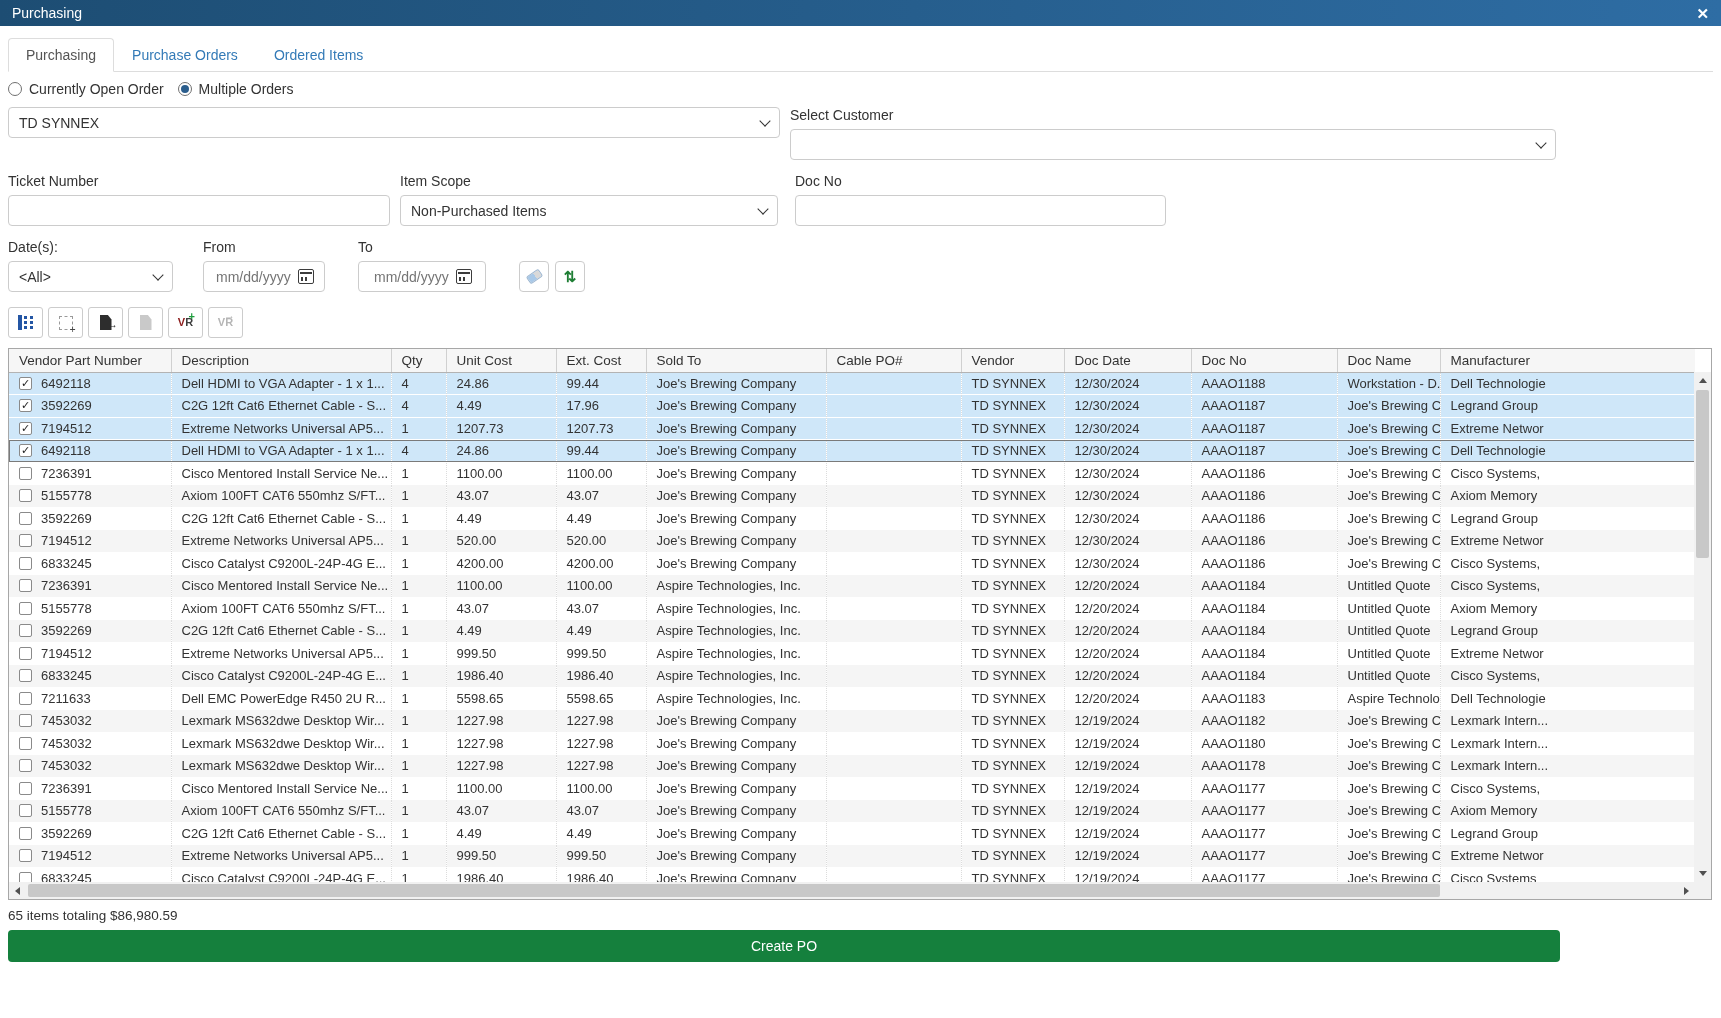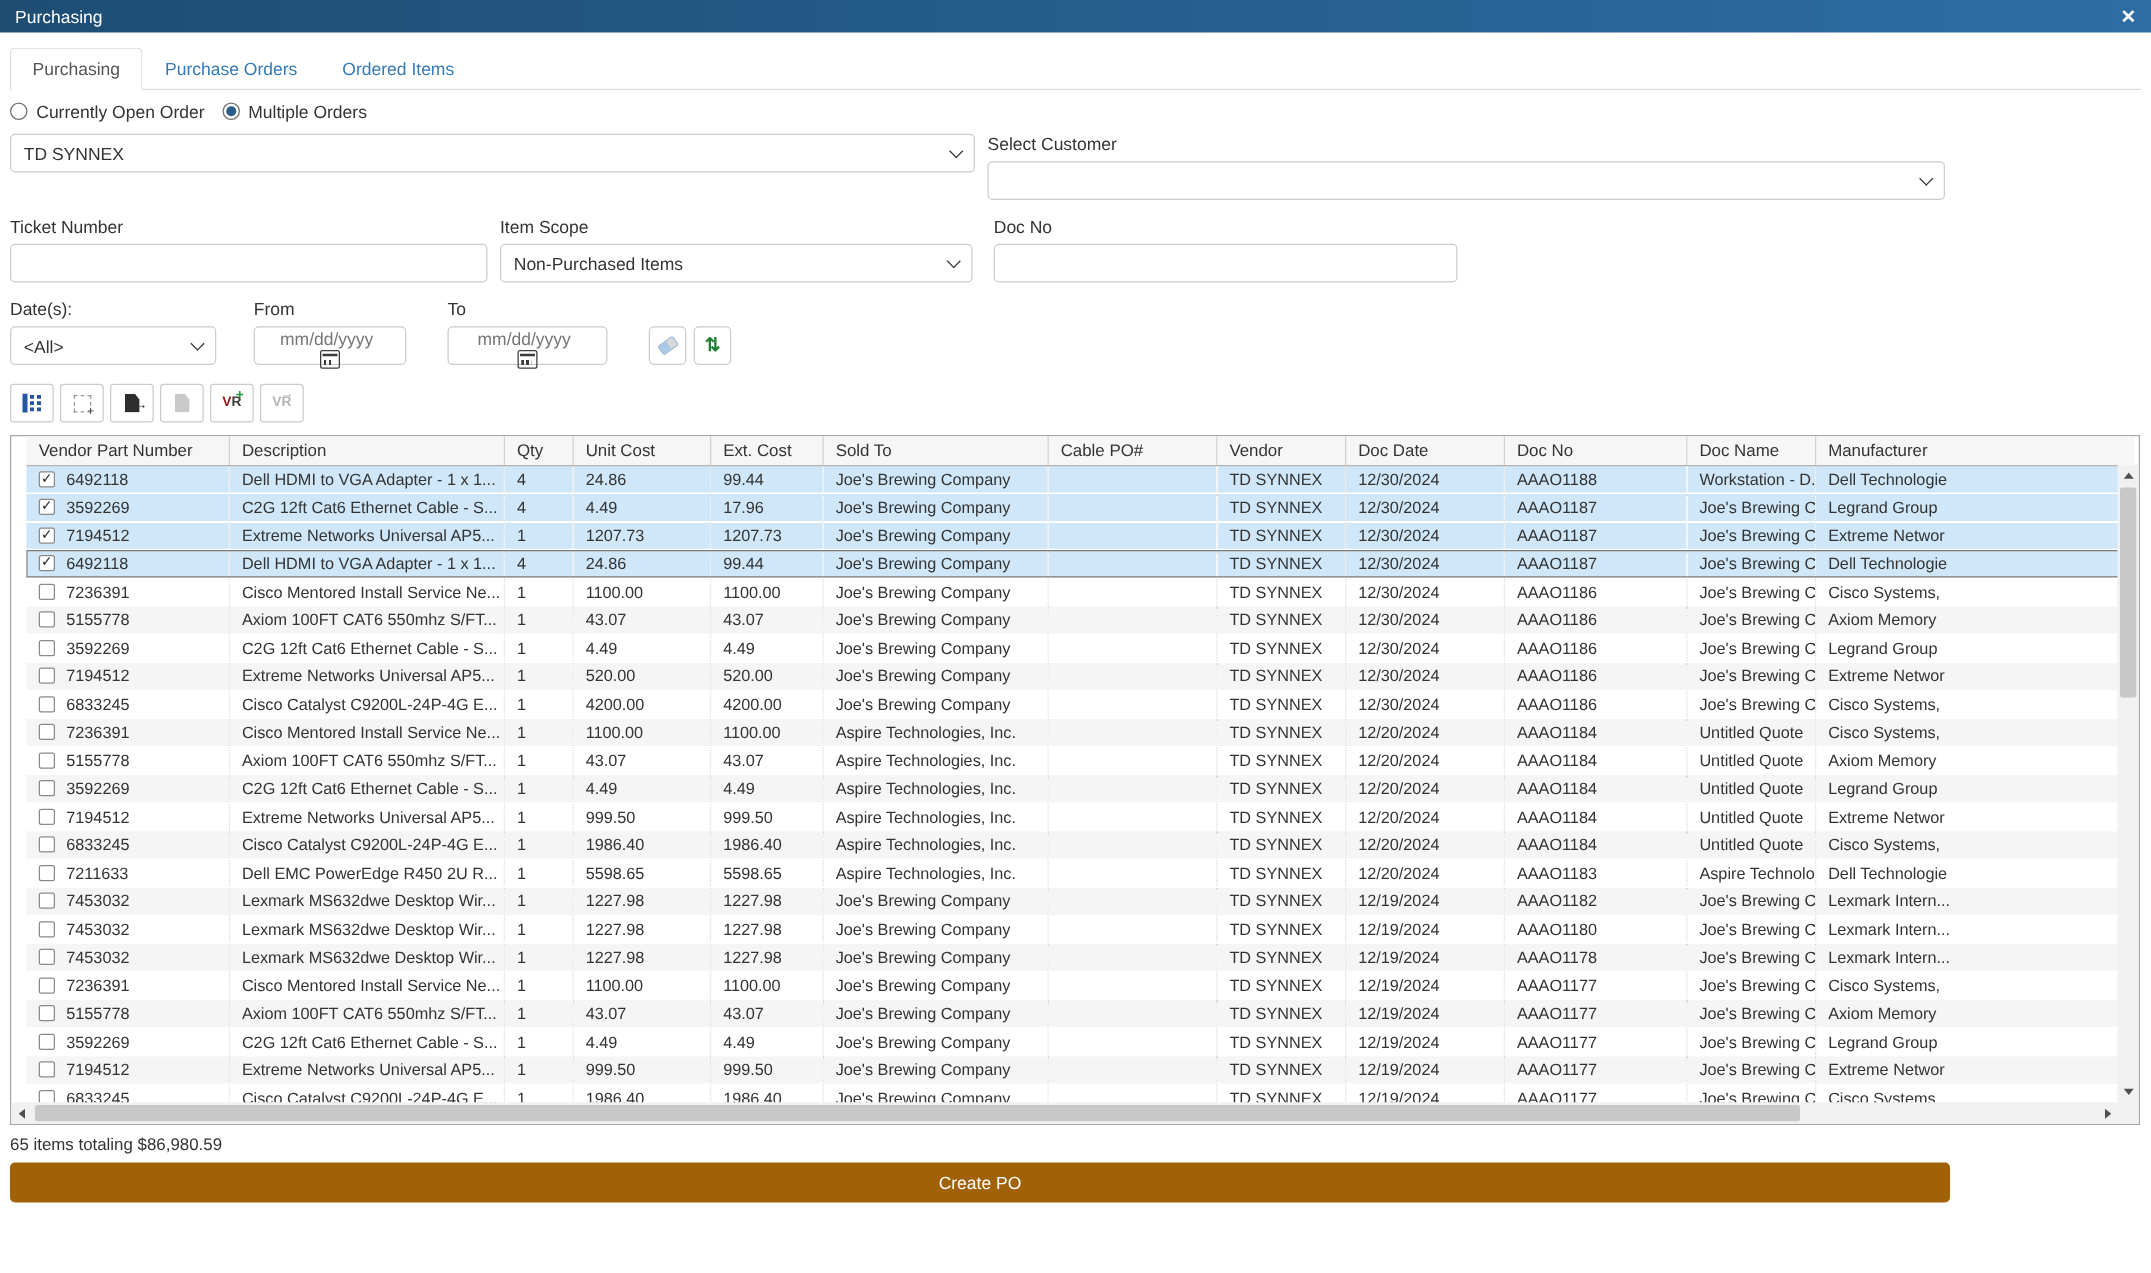--- a/index.html
+++ b/index.html
@@ -25,21 +25,21 @@
 
   
   .filters { margin:10px 8px 0 8px; position:relative; font-size:14px; }
   .flabel { margin-bottom:6px; }
   .frow { display:flex; margin-bottom:13px; }
   .ctl { height:31px; border:1px solid #ccc; border-radius:4px; background:#fff; display:flex; align-items:center;
     padding:0 10px; font-size:14px; color:#333; }
   .ctl input { border:none; outline:none; width:100%; font-size:14px; font-family:inherit; color:#333; background:transparent; }
   .selectbox { justify-content:space-between; cursor:pointer; }
   .chev { width:8px; height:8px; border-right:1.6px solid #333; border-bottom:1.6px solid #333; transform:rotate(45deg); margin-top:-4px; flex:none; }
-  .datebox { justify-content:flex-start;flex-direction:column; }
+  .datebox { justify-content:center; }
   .datebox input { color:#6e6e6e; width:84px; }
   .cal-icon { width:16px; height:15px; border:1.5px solid #3c3c3c; border-radius:2px; position:relative; flex:none; cursor:pointer; }
   .cal-icon::before { content:""; position:absolute; left:1px; right:1px; top:2px; height:2px; background:#3c3c3c; }
   .cal-icon::after { content:""; position:absolute; left:2px; bottom:2px; width:8px; height:4px;
     background:repeating-linear-gradient(to right,#3c3c3c 0 2px,transparent 2px 4px); }
   .sq-btn { width:30px; height:31px; border:1px solid #ccc; border-radius:4px; background:#fff; display:flex;
     align-items:center; justify-content:center; cursor:pointer; }
 
   .eraser-icon { width:15px; height:9px; border-radius:2px; transform:rotate(-35deg);
     background:linear-gradient(90deg,#a9c9e8 55%, #d9d9d9 55%); border:1px solid #9ab4cf; }
@@ -63,21 +63,21 @@
   .page-icon.gray { background:#c9c9c9; }
   .page-arrow { position:absolute; right:4px; bottom:7px; color:#2d2d2d; font-size:11px; font-weight:bold; }
   .vr-text { font-size:11px; font-weight:bold; letter-spacing:0; line-height:1; }
   .vr-text .v { color:#8b1a1a; } .vr-text .r { color:#3d3d3d; }
   .vr-text.gray .v,.vr-text.gray .r { color:#b5b5b5; }
   .vr-plus { position:absolute; top:3px; right:7px; color:#1e9e3e; font-size:11px; font-weight:bold; line-height:1; }
   .vr-arrow { position:absolute; top:2px; right:7px; color:#b5b5b5; font-size:11px; font-weight:bold; line-height:1; }
 
   
   .grid-wrap { position:relative; margin:10px 0 0 8px; width:1704px; height:552px; border:1px solid #a7a7a7; background:#fff; }
-  .tbl-viewport { position:absolute; left:12px; top:0; width:1686px; height:533px; overflow:hidden; }
+  .tbl-viewport { position:absolute; left:0; top:0; width:1686px; height:533px; overflow:hidden; }
   table { border-collapse:collapse; table-layout:fixed; width:1686px; }
   th { background:#f6f6f6; border-right:1px solid #d0d0d0; border-bottom:1px solid #b3b3b3; font-weight:normal;
     text-align:left; padding:0 10px; height:23px; font-size:13.5px; color:#333; white-space:nowrap; overflow:hidden; cursor:pointer; }
   td { padding:0 10px; height:21.5px; line-height:21.5px; font-size:13px; border-right:1px dotted #dcdcdc;
     border-bottom:1px solid #fff; white-space:nowrap; overflow:hidden; color:#333; }
   tr.stripe td { background:#f5f5f5; }
   tr.sel td { background:#cfe7f9; }
   tr.focused { outline:1px solid #7a7a7a; outline-offset:-1px; }
   .cb { display:inline-block; width:13px; height:13px; border:1px solid #8a8a8a; border-radius:2px; background:#fff;
     margin-right:9px; vertical-align:middle; font-size:11px; line-height:11px; text-align:center; color:#222; cursor:pointer; position:relative; top:-1px; }
@@ -90,21 +90,21 @@
   .tri-lf { width:0;height:0;border-top:4px solid transparent;border-bottom:4px solid transparent;border-right:5px solid #505050; }
   .tri-rt { width:0;height:0;border-top:4px solid transparent;border-bottom:4px solid transparent;border-left:5px solid #505050; }
   .vthumb { position:absolute; left:2px; top:18px; width:13px; height:168px; background:#c8c8c8; border-radius:2px; cursor:grab; }
   .hscroll { position:absolute; left:0; bottom:0; width:1686px; height:17px; background:#f1f1f1; }
   .hscroll .arr { position:absolute; top:0; width:17px; height:17px; display:flex; align-items:center; justify-content:center; cursor:pointer; }
   .hthumb { position:absolute; top:2px; left:19px; width:1412px; height:13px; background:#c8c8c8; border-radius:2px; cursor:grab; }
   .corner { position:absolute; right:0; bottom:0; width:17px; height:17px; background:#f1f1f1; }
 
   
   .summary { margin:8px 8px 0 8px; font-size:13.5px; color:#333; }
-  .create-po { margin:7px 0 0 8px; width:1552px; height:32px; background:#a16207; border-radius:4px; color:#fff;
+  .create-po { margin:7px 0 0 8px; width:1552px; height:32px; background:#15803d; border-radius:4px; color:#fff;
     font-size:14px; display:flex; align-items:center; justify-content:center; cursor:pointer; }
 </style>
 </head>
 <body>
 
 <div class="titlebar">
   <span>Purchasing</span>
   <span class="close">✕</span>
 </div>
 

